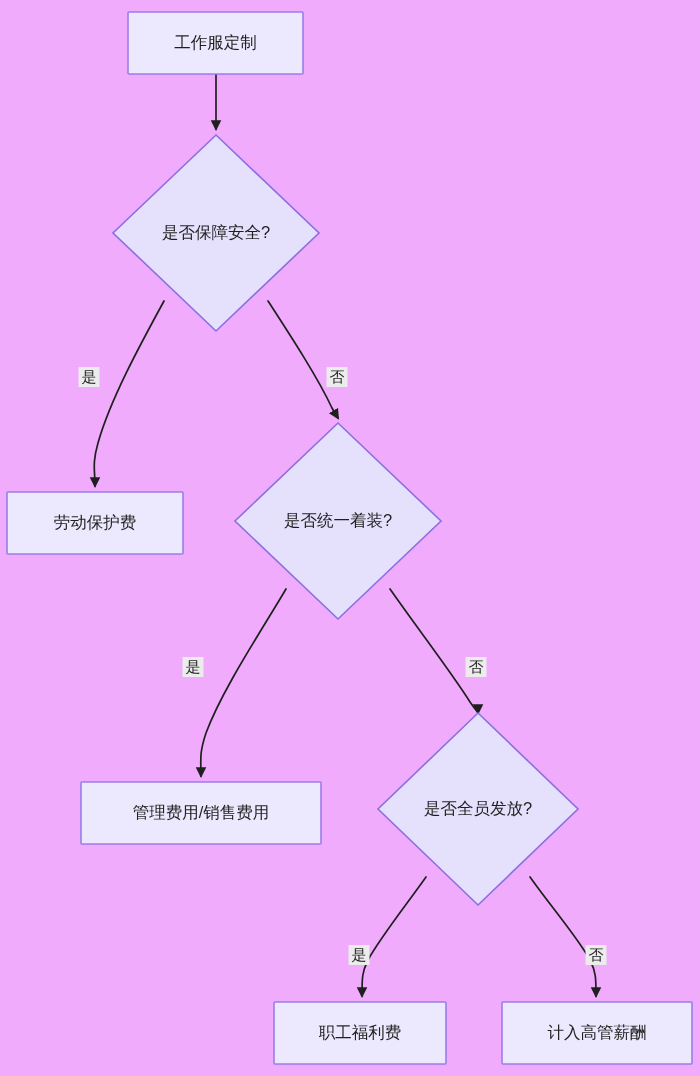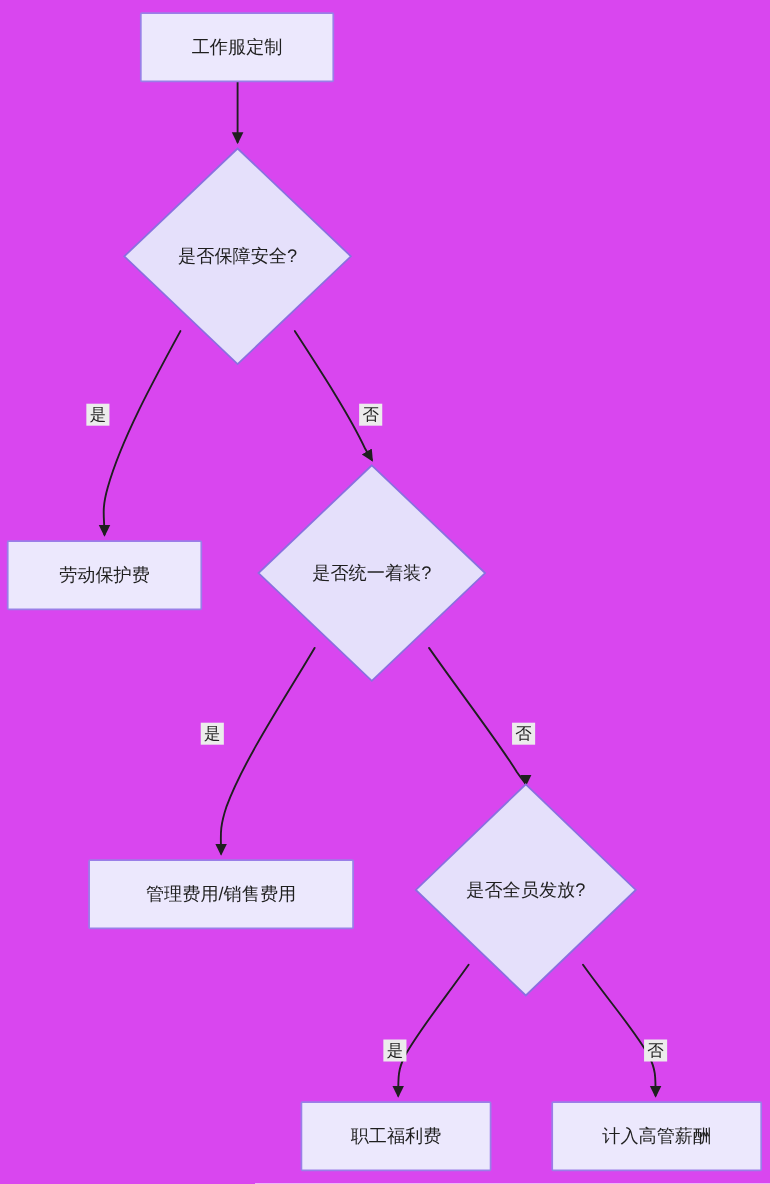--- a/index.html
+++ b/index.html
@@ -11,21 +11,21 @@
   body {
     width: 700px;
     height: 1076px;
     font-family: "Liberation Sans", "DejaVu Sans", sans-serif;
     overflow: hidden;
   }
   #flowchart-root {
     position: relative;
     width: 700px;
     height: 1076px;
-    background: #d946ef;
+    background: #f0abfc;
   }
   svg#diagram {
     position: absolute;
     left: 0;
     top: 0;
     width: 700px;
     height: 1076px;
     display: block;
   }
   .node-rect {

